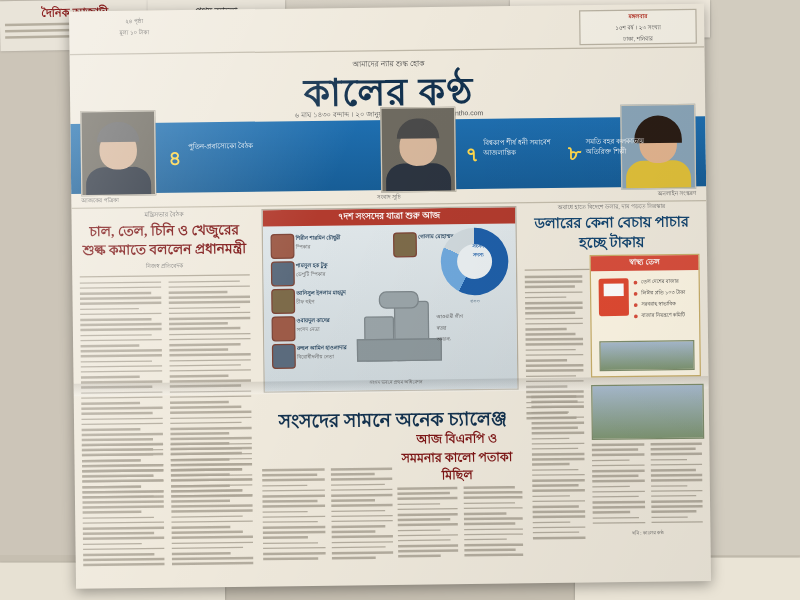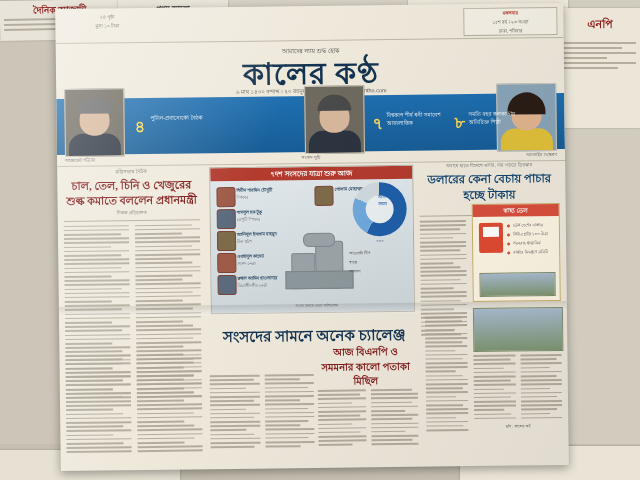--- a/index.html
+++ b/index.html
@@ -164,31 +164,20 @@
     </div>
 
     <div class="bgpaper" style="left:118px;top:0;width:110px;height:26px;">
       <div class="bgtitle" style="font-size:7px;color:#333;padding-top:3px;">প্রথম আলো</div>
     </div>
 
     <div class="bgpaper" style="left:408px;top:0;width:160px;height:30px;background:#efe9dd;">
       <div class="bgtitle" style="font-size:8px;color:#8a1b1b;padding-top:4px;">মঞ্জুবার</div>
     </div>
 
-    <div class="bgpaper" style="right:0;top:8px;width:80px;height:120px;background:#ece6d8;">
-      <div class="bgtitle" style="font-size:11px;padding-top:8px;">এনপি</div>
-      <div class="bglines" style="top:34px;">
-        <div class="bgline"></div>
-          <div class="bgline" style="width:80%"></div>
-        <div class="bgline"></div>
-          <div class="bgline" style="width:60%"></div>
-        <div class="bgline"></div>
-          <div class="bgline" style="width:75%"></div>
-      </div>
-    </div>
 
     <div class="bgpaper" style="left:0;bottom:0;width:180px;height:30px;background:#e7e1d3;">
       <div class="bgtitle" style="font-size:8px;padding-top:4px;">কালের</div>
     </div>
 
     <div class="bgpaper" style="right:0;bottom:0;width:180px;height:34px;background:#eae4d6;">
       <div class="bgtitle" style="font-size:8px;padding-top:5px;">সংবাদ</div>
     </div>
   </div>
 

